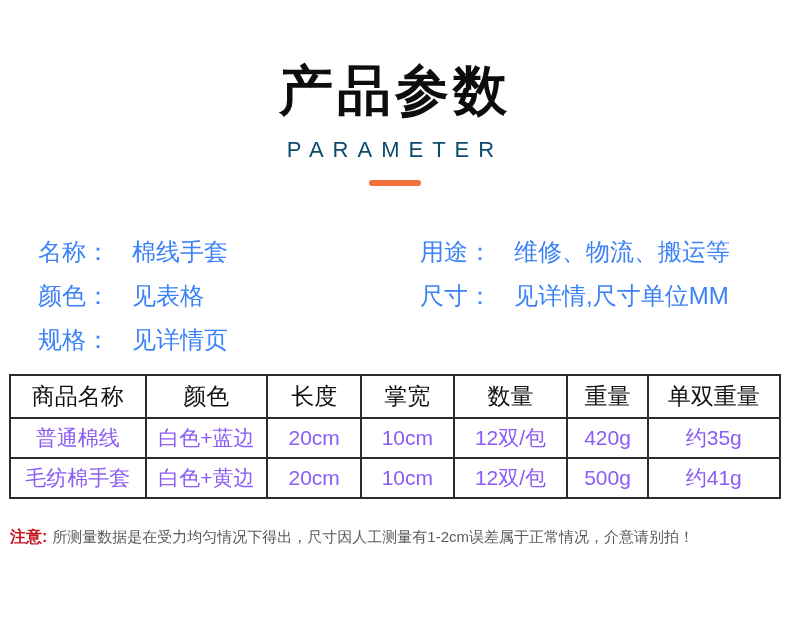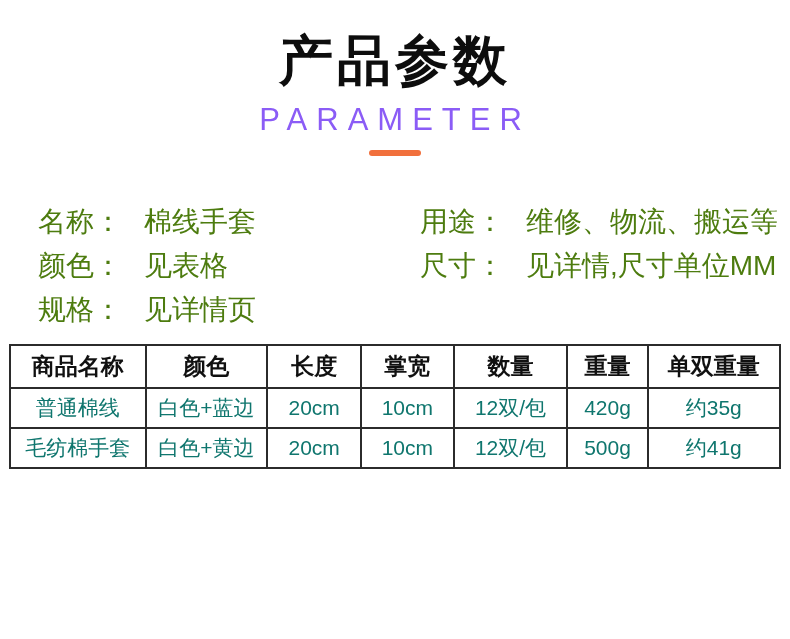--- a/index.html
+++ b/index.html
@@ -7,33 +7,33 @@
   body {
     width: 790px;
     height: 639px;
     font-family: "Liberation Sans", "DejaVu Sans", sans-serif;
     color: #1c1c1c;
     overflow: hidden;
   }
   .page { width: 790px; height: 639px; background: #fff; }
 
   
-  .header { padding-top: 28px; text-align: center; }
+  .header { padding-top: 58px; text-align: center; }
   .title {
     font-size: 54px;
     font-weight: 800;
     letter-spacing: 4px;
     color: #0d0d0d;
     line-height: 64px;
   }
   .subtitle {
     margin-top: 14px;
-    font-size: 31px;
+    font-size: 22px;
     font-weight: 400;
-    color: #8b5cf6;
+    color: #0c4a6e;
     letter-spacing: 9px;
     line-height: 28px;
   }
   .accent-bar {
     width: 52px;
     height: 6px;
     border-radius: 3px;
     margin: 16px auto 0;
     background: #f1703c;
   }
@@ -43,22 +43,22 @@
     display: flex;
     margin-top: 44px;
     padding-left: 38px;
   }
   .info-col-left { width: 382px; flex: 0 0 382px; }
   .info-col-right { flex: 1; }
   .info-row {
     height: 44px;
     display: flex;
     align-items: center;
-    font-size: 28px;
-    color: #4d7c0f;
+    font-size: 24px;
+    color: #3b82f6;
   }
   .info-label { white-space: nowrap; }
   .info-value { margin-left: 22px; white-space: nowrap; }
 
   
   table.params {
     margin: 12px 0 0 9px;
     width: 772px;
     border-collapse: collapse;
     table-layout: fixed;
@@ -66,28 +66,28 @@
   table.params th, table.params td {
     border: 2px solid #2b2b2b;
     text-align: center;
     vertical-align: middle;
     overflow: hidden;
     white-space: nowrap;
   }
   table.params th {
     height: 43px;
     font-size: 23px;
-    font-weight: 700;
+    font-weight: 400;
     color: #101010;
   }
   table.params td {
     height: 40px;
     font-size: 21px;
     font-weight: 400;
-    color: #0f766e;
+    color: #8b5cf6;
   }
 
   
   .note {
     margin: 28px 0 0 10px;
     font-size: 15px;
     color: #5a5a5a;
     line-height: 20px;
     white-space: nowrap;
   }
@@ -172,14 +172,17 @@
         <td>白色+黄边</td>
         <td>20cm</td>
         <td>10cm</td>
         <td>12双/包</td>
         <td>500g</td>
         <td>约41g</td>
       </tr>
     </tbody>
   </table>
 
+  <div class="note">
+    <span class="note-label" style="color: rgb(195, 22, 28);">注意:</span><span>所测量数据是在受力均匀情况下得出，尺寸因人工测量有1-2cm误差属于正常情况，介意请别拍！</span>
+  </div>
 
 </div>
 
 </body></html>

